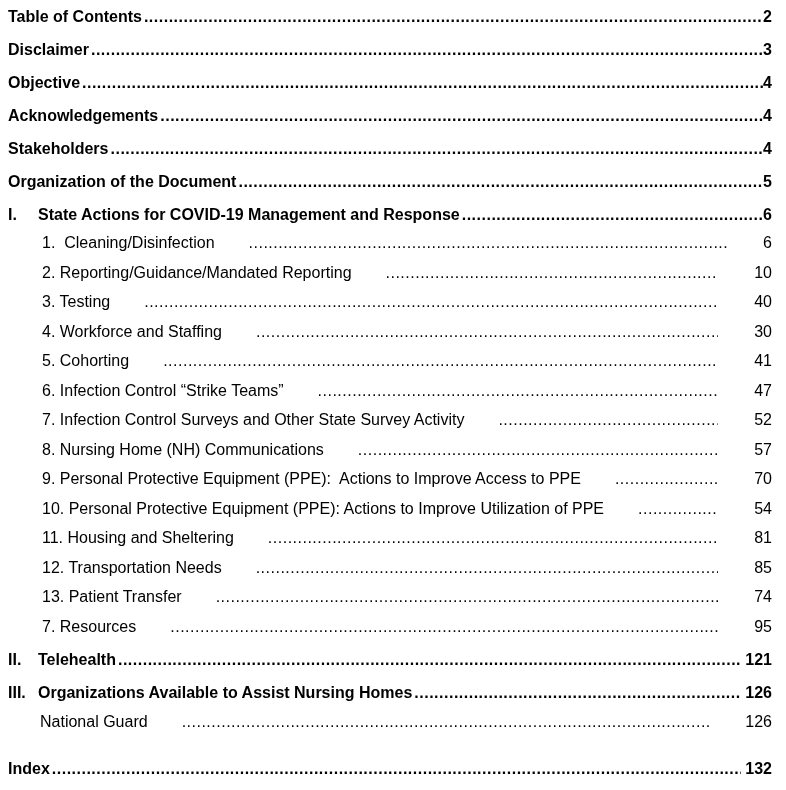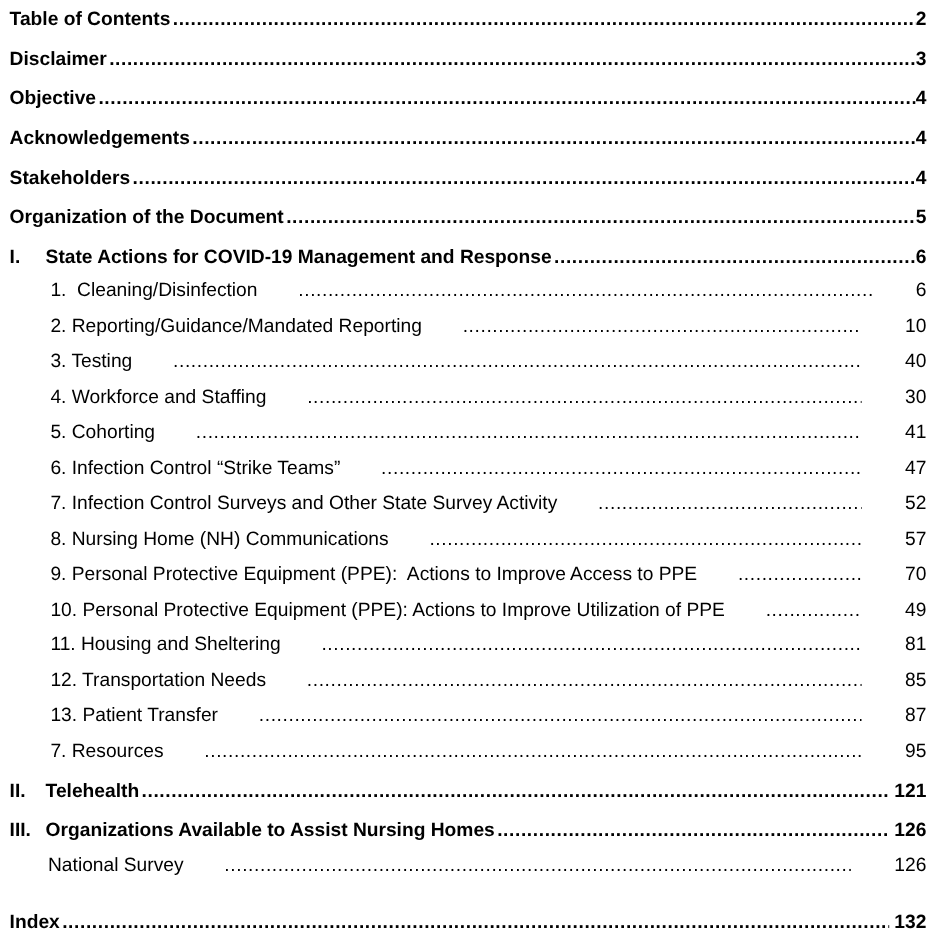--- a/index.html
+++ b/index.html
@@ -165,42 +165,42 @@
 
     <span class="label">9. Personal Protective Equipment (PPE):  Actions to Improve Access to PPE</span>
     <span class="dots gap"></span>
     <span class="page">70</span>
   </div>
 
   <div class="row sub">
 
     <span class="label">10. Personal Protective Equipment (PPE): Actions to Improve Utilization of PPE</span>
     <span class="dots gap"></span>
-    <span class="page">49</span>
+    <span class="page">54</span>
   </div>
 
   <div class="row sub">
 
     <span class="label">11. Housing and Sheltering</span>
     <span class="dots gap"></span>
     <span class="page">81</span>
   </div>
 
   <div class="row sub">
 
     <span class="label">12. Transportation Needs</span>
     <span class="dots gap"></span>
     <span class="page">85</span>
   </div>
 
   <div class="row sub">
 
     <span class="label">13. Patient Transfer</span>
     <span class="dots gap"></span>
-    <span class="page">87</span>
+    <span class="page">74</span>
   </div>
 
   <div class="row sub">
 
     <span class="label">7. Resources</span>
     <span class="dots gap"></span>
     <span class="page">95</span>
   </div>
 
 
@@ -213,21 +213,21 @@
 
   <div class="row section">
     <span class="numeral">III.</span>
     <span class="label">Organizations Available to Assist Nursing Homes</span>
     <span class="dots gap"></span>
     <span class="page">126</span>
   </div>
 
   <div class="row plain">
 
-    <span class="label">National Survey</span>
+    <span class="label">National Guard</span>
     <span class="dots gap"></span>
     <span class="page">126</span>
   </div>
 
   <div class="row h1">
 
     <span class="label">Index</span>
     <span class="dots gap"></span>
     <span class="page">132</span>
   </div>

